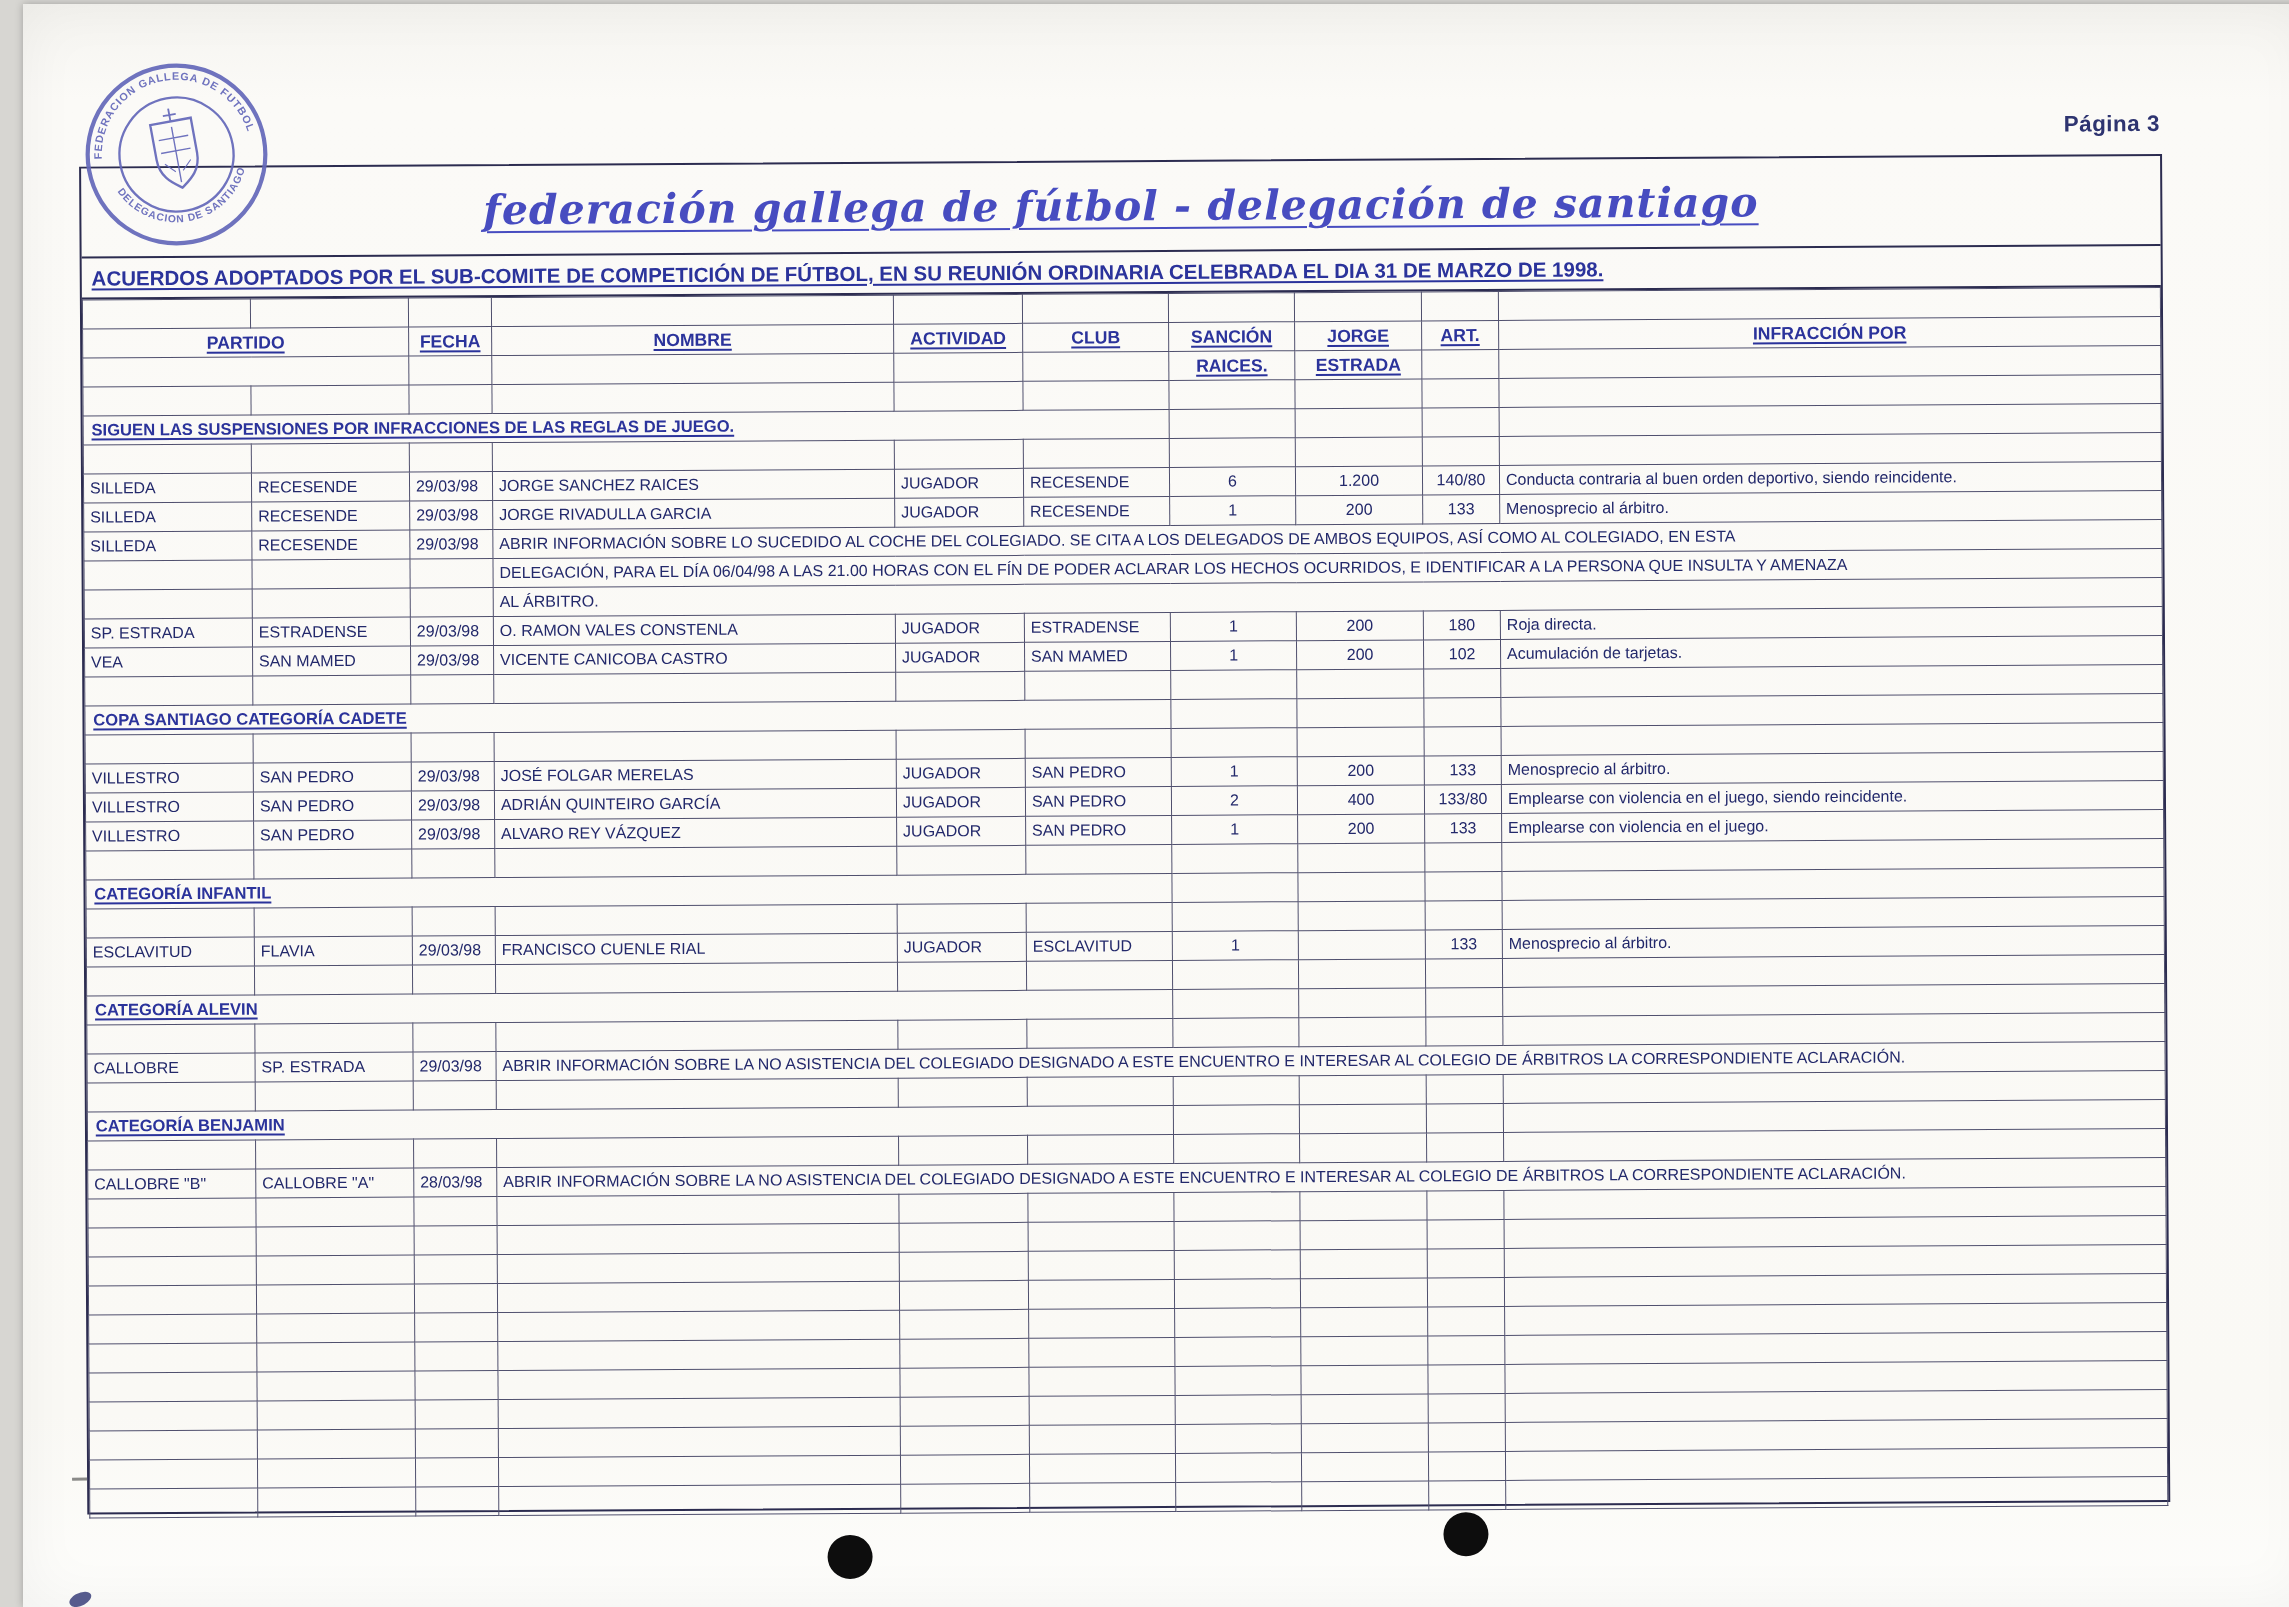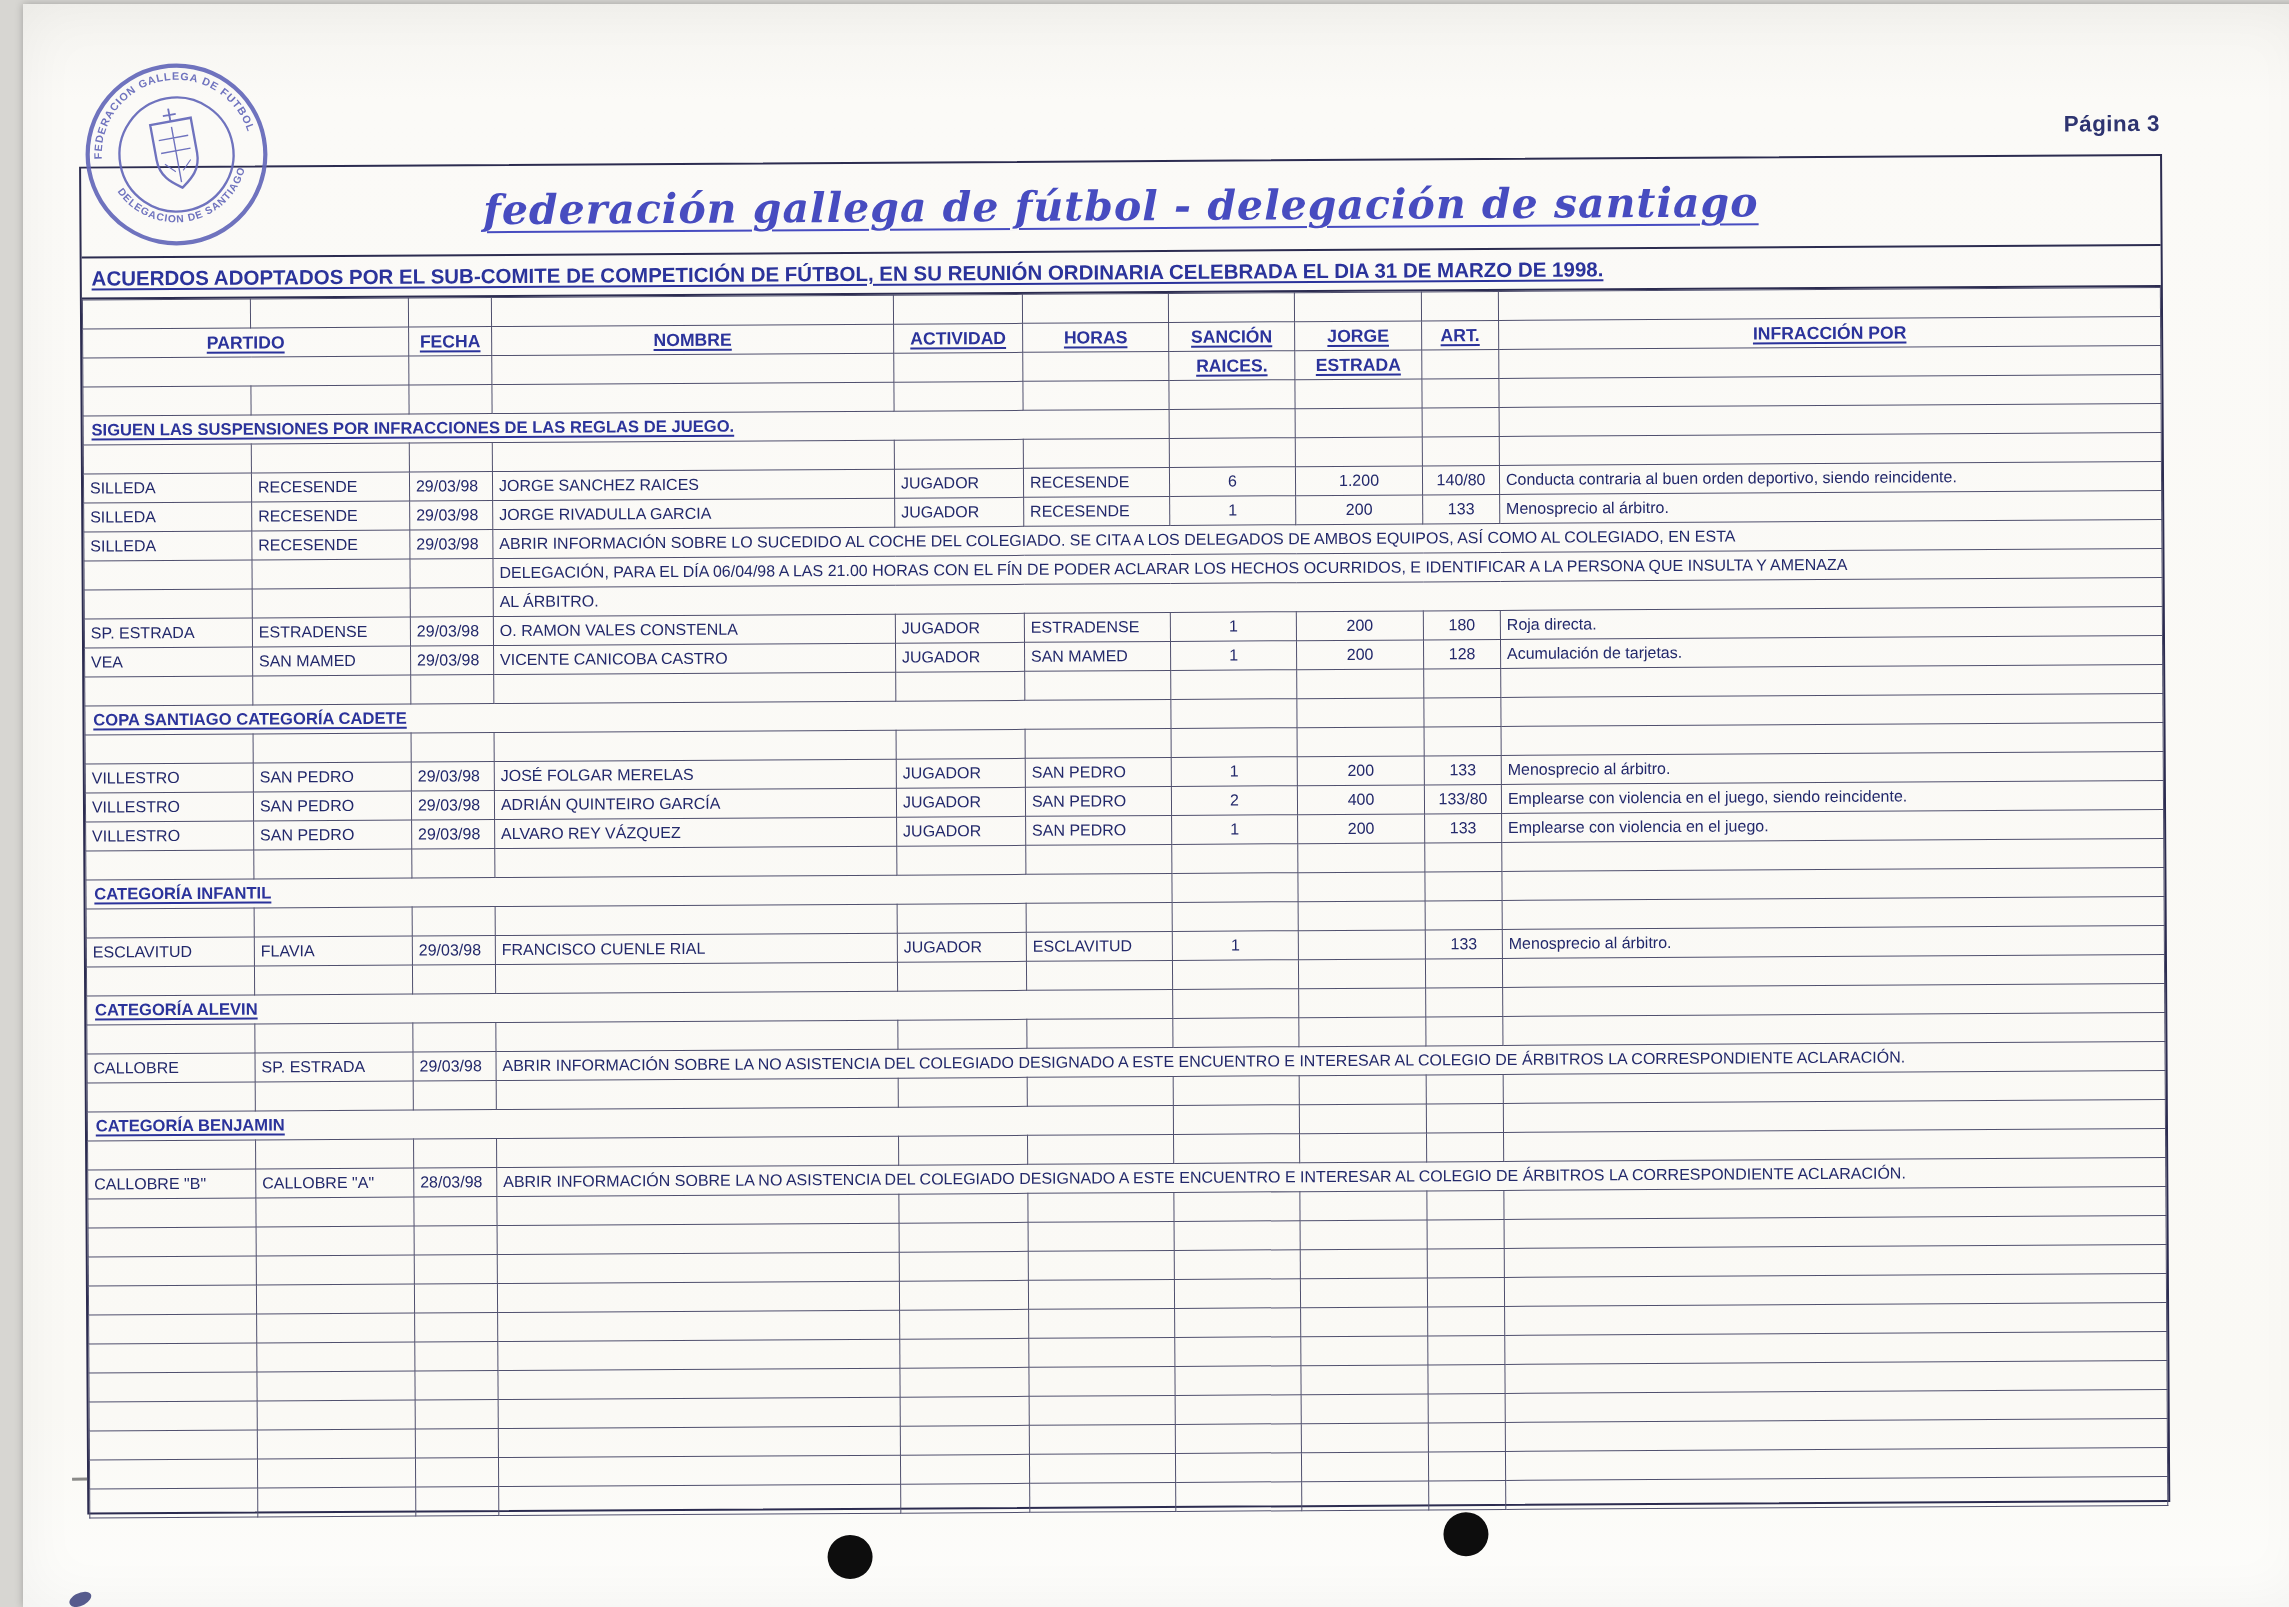--- a/index.html
+++ b/index.html
@@ -123,21 +123,21 @@
             <td></td>
               <td></td>
             <td></td>
               <td></td>
           </tr>
           <tr>
             <th colspan="2">PARTIDO</th>
             <th>FECHA</th>
             <th>NOMBRE</th>
             <th>ACTIVIDAD</th>
-            <th>HORAS</th>
+            <th>CLUB</th>
             <th>SANCIÓN</th>
             <th>JORGE</th>
             <th>ART.</th>
             <th>INFRACCIÓN POR</th>
           </tr>
           <tr>
             <td colspan="2"></td>
             <td></td>
             <td></td>
             <td></td>
@@ -236,21 +236,21 @@
             </tr>
             <tr>
               <td>VEA</td>
               <td>SAN MAMED</td>
               <td>29/03/98</td>
               <td>VICENTE CANICOBA CASTRO</td>
               <td>JUGADOR</td>
               <td>SAN MAMED</td>
               <td class="num">1</td>
               <td class="num">200</td>
-              <td class="num">128</td>
+              <td class="num">102</td>
               <td>Acumulación de tarjetas.</td>
             </tr>
             <tr>
               <td></td>
               <td></td>
               <td></td>
               <td></td>
               <td></td>
               <td></td>
               <td></td>

